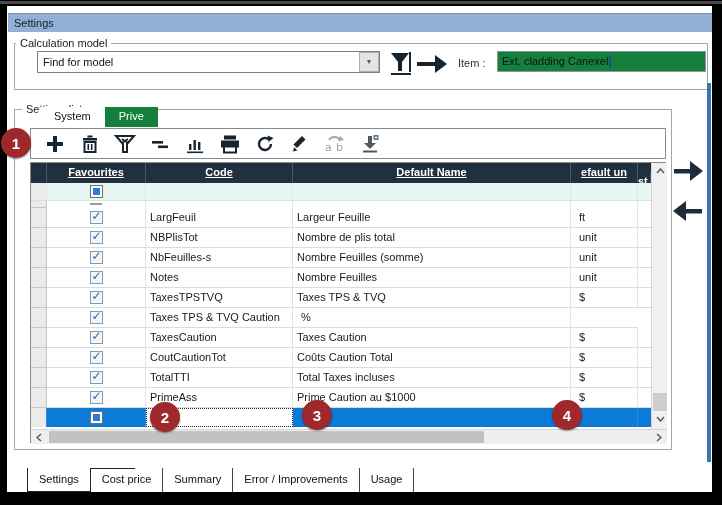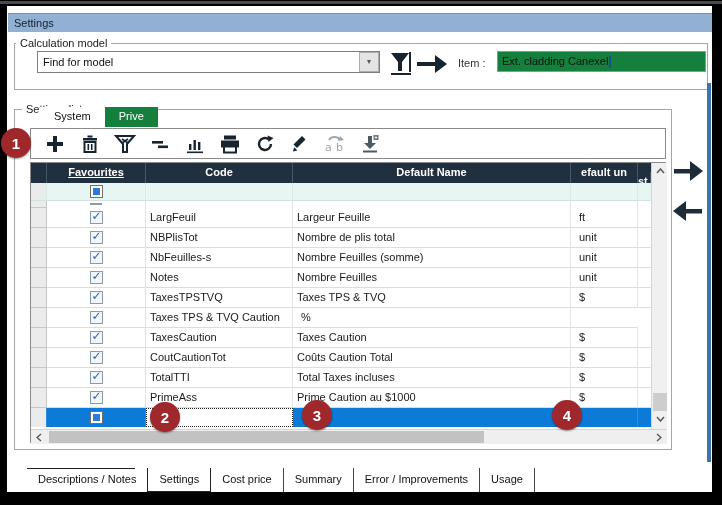--- a/index.html
+++ b/index.html
@@ -68,21 +68,21 @@
     display:flex; align-items:center; padding-left:12px; gap:11px;
   }
   .tb-icon { width:24px; height:22px; display:flex; align-items:center; justify-content:center; }
 
   
   #grid { left:30px; top:162px; width:636px; height:281px; border:1px solid #8a8a8a; background:#fff; }
   .grow { display:grid; grid-template-columns:16px 99px 147px 278px 67px 13px; width:620px; }
   #ghead { height:20px; background:#20303e; }
   #ghead .hc {
     color:#fff; font-size:11px; font-weight:bold; line-height:19px;
-    text-align:center; border-right:1px solid #46586a; overflow:hidden; white-space:nowrap;
+    text-align:center; border-right:1px solid #46586a; overflow:hidden; white-space:nowrap;text-decoration:underline;
   }
   #ghead .hc.u { text-decoration:underline; }
   #ghead .hc.left { text-align:left;margin-top:9px; }
   .row { height:20px; background:#fff; }
   .cell {
     font-size:11px; color:#1a1a1a; line-height:19px; white-space:nowrap; overflow:hidden;
     border-right:1px solid #e3e3e3; border-bottom:1px solid #dcdcdc;
     padding-left:4px;
   }
   .ind { background:#ebebeb; border-right:1px solid #c6c6c6; border-bottom:1px solid #c6c6c6; }
@@ -452,21 +452,20 @@
   <span id="side-arrow-left" class="abs">
     <svg width="34" height="26" viewBox="0 0 34 26">
       <rect x="12" y="11" width="19" height="4.5" fill="#1e2c3a"></rect>
       <polygon points="15,3 2,13 15,23" fill="#1e2c3a"></polygon>
     </svg>
   </span>
   <div id="blue-bar" class="abs"></div>
 
   <div id="btab-line" class="abs"></div>
   <div id="btabs" class="abs">
-    <div class="btab">Descriptions / Notes</div>
     <div class="btab active">Settings</div>
     <div class="btab sep">Cost price</div>
     <div class="btab sep">Summary</div>
     <div class="btab sep">Error / Improvements</div>
     <div class="btab sep">Usage</div>
   </div>
 
   <div id="badge-1" class="badge">1</div>
   <div id="badge-2" class="badge">2</div>
   <div id="badge-3" class="badge">3</div>

